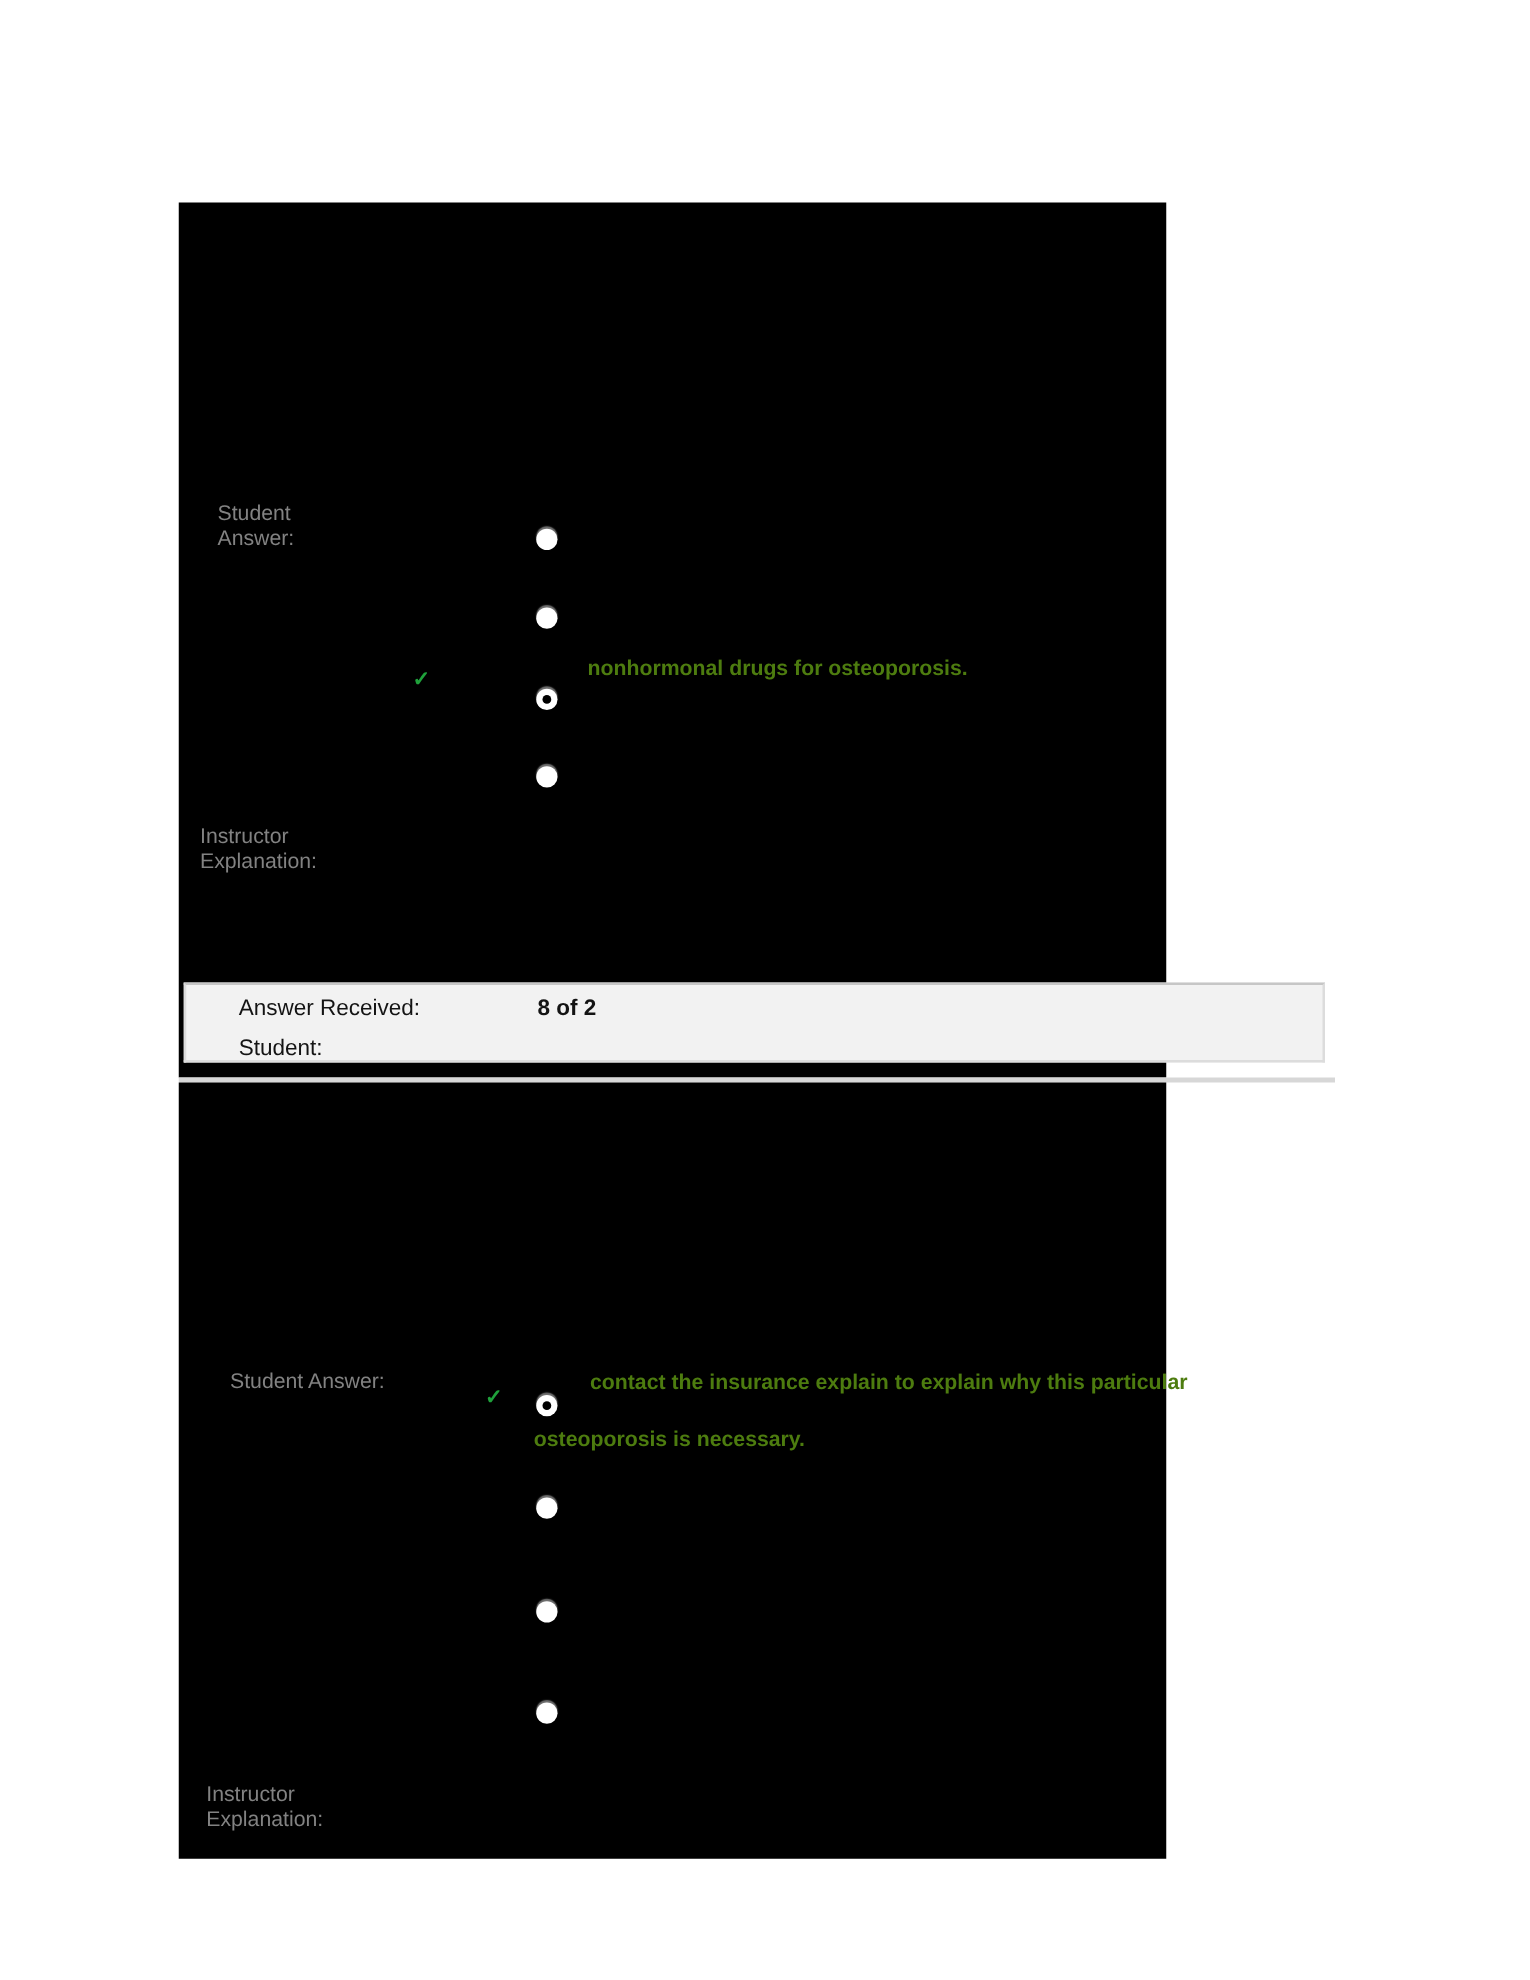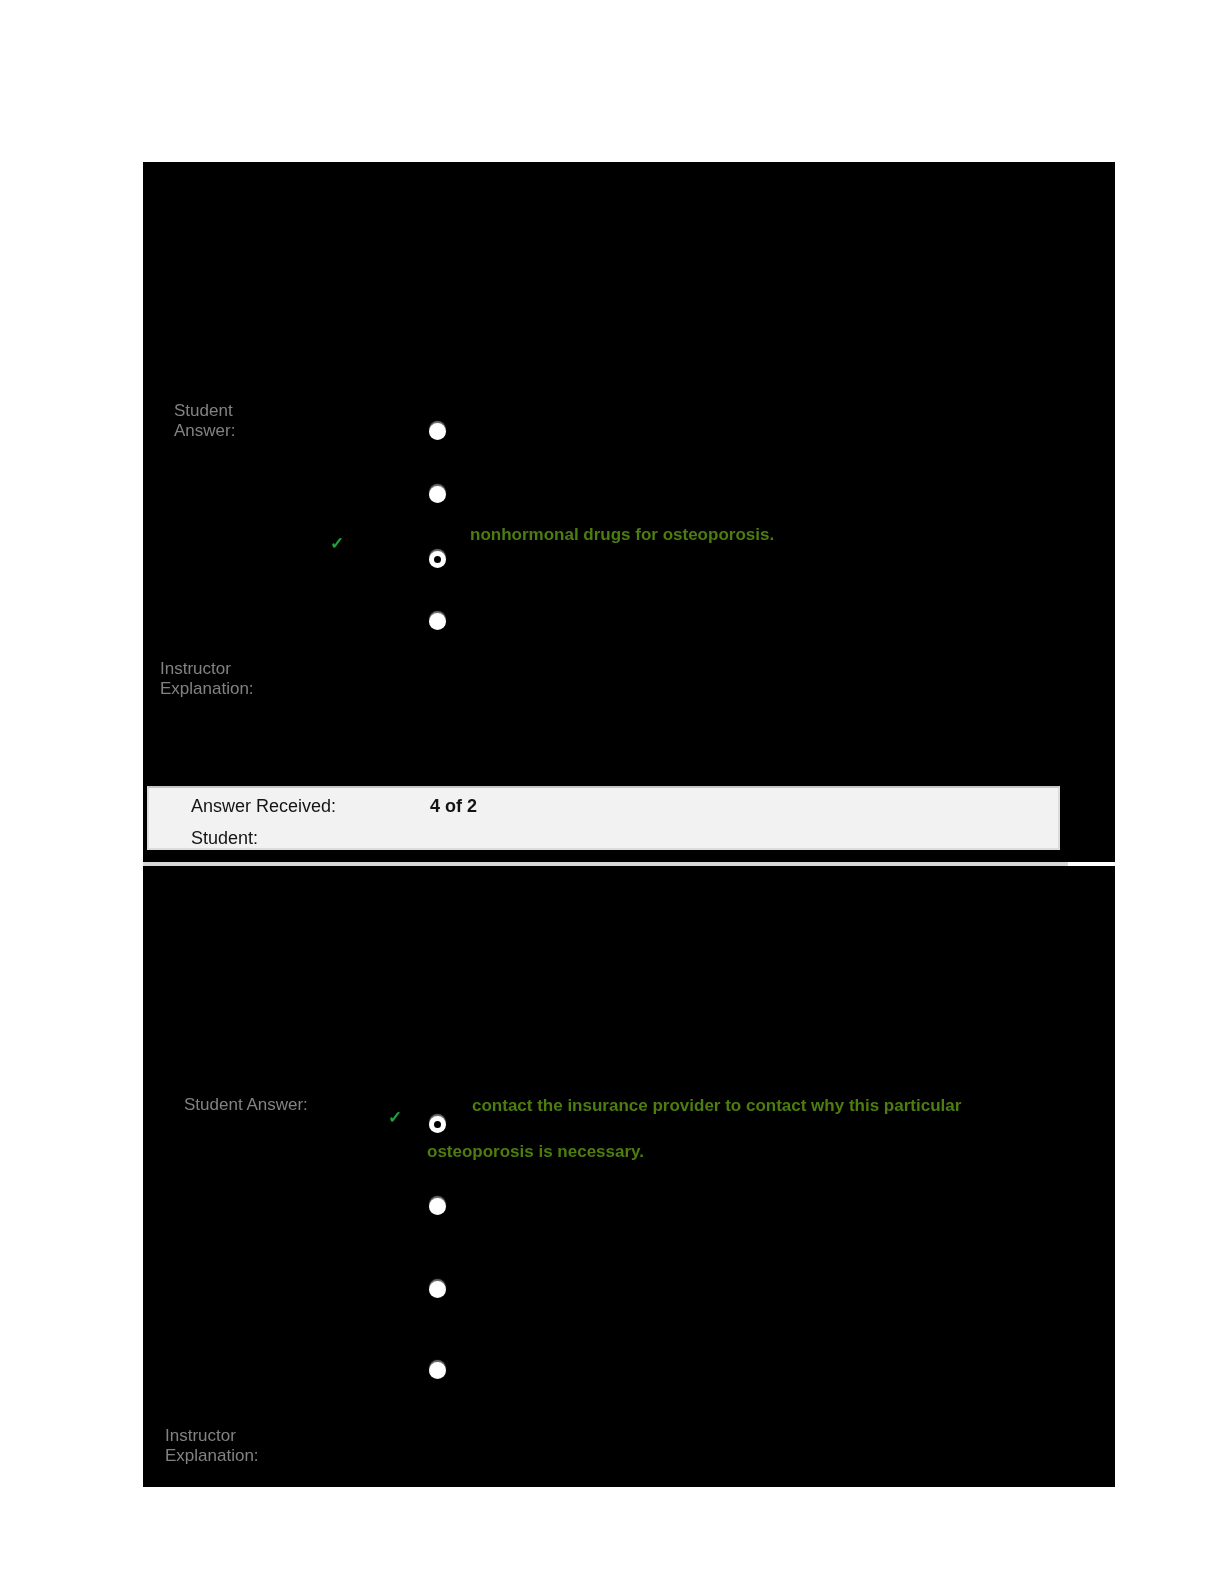--- a/index.html
+++ b/index.html
@@ -6,23 +6,22 @@
   .page{
     position:relative;
     width:1224px;height:1584px;
     background:#ffffff;
     font-family:"Liberation Sans", sans-serif;
     overflow:hidden;
   }
   .panel{
     position:absolute;
     left:143px;
-    width:925px;
+    width:790px;
     background:#000000;
-    padding-left:47px;
   }
   .panel-1{top:162px;height:700px;}
   .panel-2{top:866px;height:621px;}
   .panel-divider{
     position:absolute;
     left:143px;top:862px;
     width:925px;height:4px;
     background:#d7d7d7;
   }
   .label{
@@ -108,31 +107,31 @@
     <div class="radio q1-r2"></div>
     <span class="check check-1">✓</span>
     <div class="radio q1-r3 selected"></div>
     <div class="blue-text blue-1">nonhormonal drugs for osteoporosis.</div>
     <div class="radio q1-r4"></div>
 
     <div class="label instructor-label-1">Instructor Explanation:</div>
 
     <div class="points-box">
       <div class="points-row-label pr-label">Answer Received:</div>
-      <div class="points-row-label pr-value">4 of 2</div>
+      <div class="points-row-label pr-value">8 of 2</div>
       <div class="points-row-label comments-label">Student:</div>
     </div>
   </section>
 
   <div class="panel-divider"></div>
 
   <section class="panel panel-2">
     <div class="label student-label-2">Student Answer:</div>
 
-    <div class="blue-text blue-2a">contact the insurance provider to contact why this particular</div>
+    <div class="blue-text blue-2a">contact the insurance explain to explain why this particular</div>
     <span class="check check-2">✓</span>
     <div class="radio q2-r1 selected"></div>
     <div class="blue-text blue-2b">osteoporosis is necessary.</div>
 
     <div class="radio q2-r2"></div>
     <div class="radio q2-r3"></div>
     <div class="radio q2-r4"></div>
 
     <div class="label instructor-label-2">Instructor Explanation:</div>
   </section>

